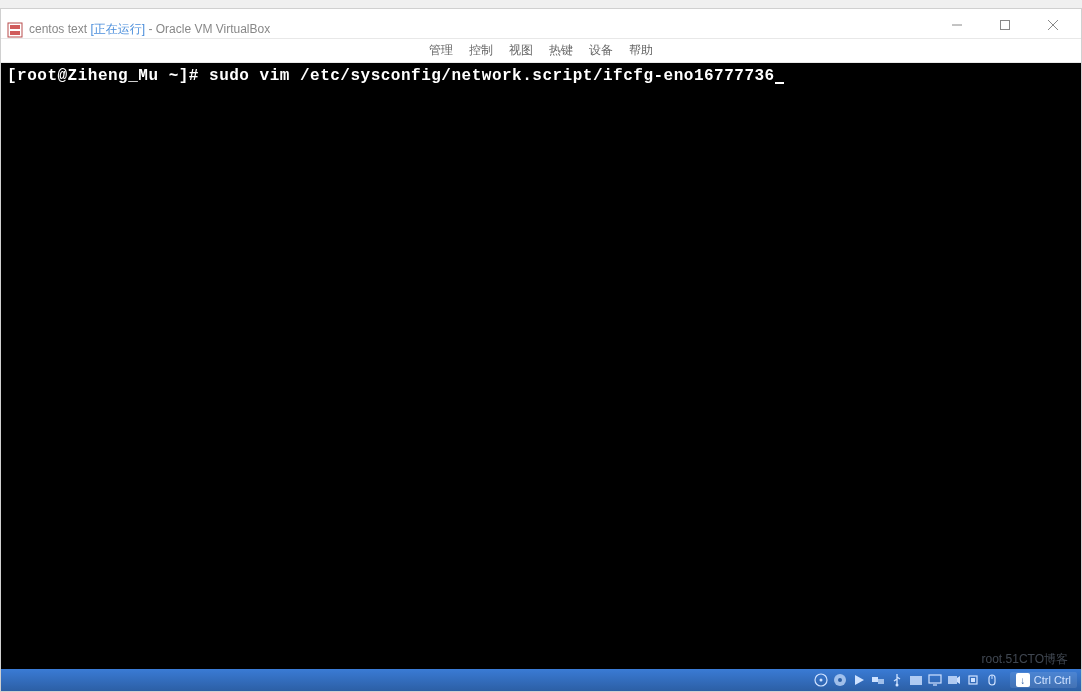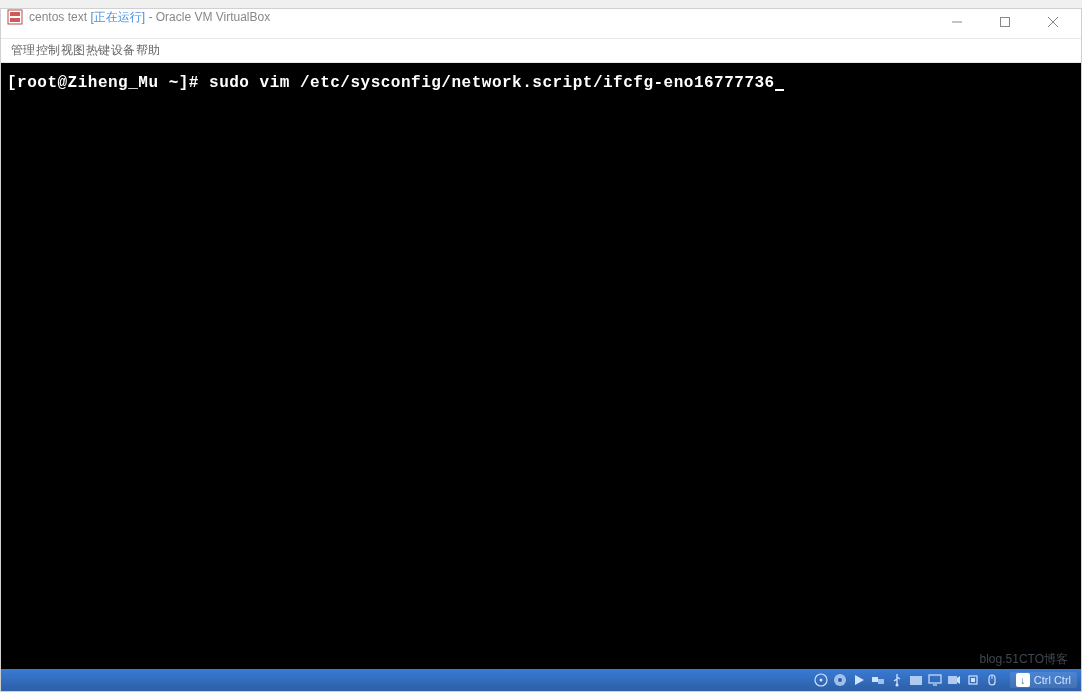--- a/index.html
+++ b/index.html
@@ -24,21 +24,21 @@
       width: 100%;
       background: #fff;
       border: 1px solid #d0d0d0;
       display: flex;
       flex-direction: column;
       height: calc(100% - 8px);
     }
     .titlebar {
       height: 30px;
       display: flex;
-      align-items: flex-start;
+      align-items: flex-end;
       padding: 0 8px 0 6px;
       background: #fff;
       border-bottom: 1px solid #e8e8e8;
     }
     .app-icon {
       width: 16px; height: 16px;
       margin-right: 6px;
       display: flex; align-items: center; justify-content: center;
     }
     .title-text {
@@ -58,34 +58,35 @@
       width: 40px; height: 26px;
       display: flex; align-items: center; justify-content: center;
       color: #888;
       cursor: pointer;
     }
     .menubar {
       height: 24px;
       display: flex;
       align-items: center;
       padding: 0 10px;
-      gap: 1px;
+      gap: 16px;
       font-size: 12px;
       color: #666;
       border-bottom: 1px solid #e8e8e8;
+      justify-content: center;
     }
     .menu-item { cursor: pointer; }
     .vm-screen {
       flex: 1;
       background: #000;
       color: #fff;
       font-family: "Courier New", monospace;
       font-size: 16px;
       font-weight: bold;
-      padding: 11px 6px;
+      padding: 4px 6px;
       line-height: 1.2;
       letter-spacing: 0.5px;
       white-space: pre;
       overflow: hidden;
     }
     .cursor {
       display: inline-block;
       width: 9px;
       height: 2px;
       background: #fff;
@@ -252,13 +253,13 @@
         </span>
     </div>
     <div class="host-key">
       <span class="host-key-icon">↓</span>
       <span>Ctrl Ctrl</span>
     </div>
   </div>
 
 </div>
 
-<div class="watermark">blog.51CTO博客</div>
+<div class="watermark">root.51CTO博客</div>
 
 </body></html>

